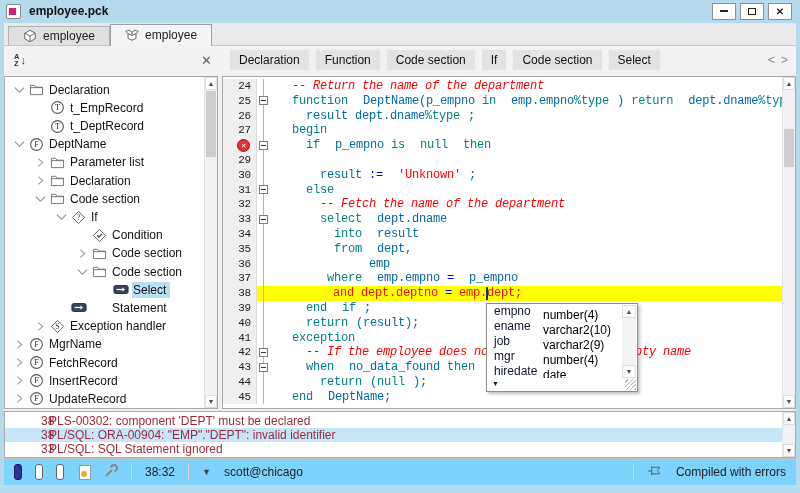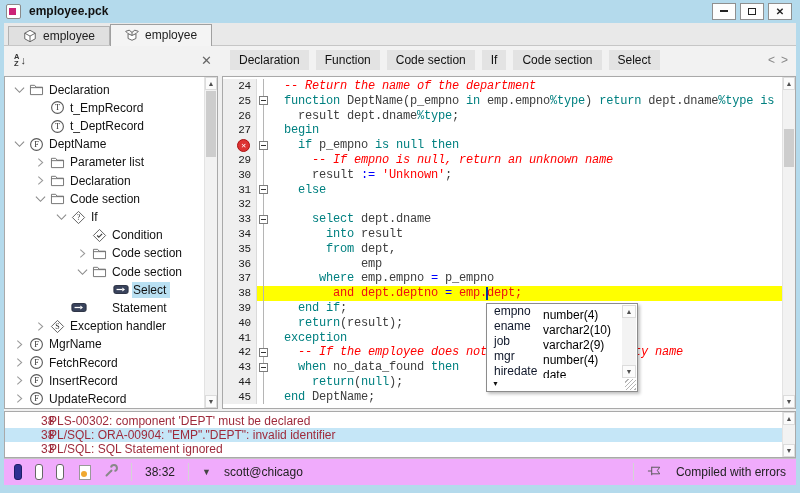--- a/index.html
+++ b/index.html
@@ -50,42 +50,42 @@
   .line { height:14.8px; display:flex; align-items:center; }
   .gut { width:34px; flex:none; background:#efefef; border-right:1px solid #dadada; text-align:right; padding-right:5px; font-size:11px; color:#222; height:100%; display:flex; align-items:center; justify-content:flex-end; }
   .fold { width:13px; flex:none; position:relative; height:100%; }
   .fold::before { content:""; position:absolute; left:6px; top:0; bottom:0; width:1px; background:#b5b5b5; }
   .foldbox { position:absolute; left:2px; top:3px; width:9px; height:9px; background:#fff; border:1px solid #7d7d7d; display:flex; align-items:center; justify-content:center; }
   .foldbox::before { content:""; width:5px; height:1px; background:#333; }
   .code { flex:1; white-space:pre; height:100%; display:flex; align-items:center; overflow:hidden; }
   .code-inner { white-space:pre; }
   .line.current .fold, .line.current .code { background:var(--error-line-bg); }
   .seg-kw { color:var(--keyword); }
-  .seg-id { color:#404040; }
+  .seg-id { color:#0369a1;margin-left:8px; }
   .seg-com { color:var(--comment); font-style:italic; }
   .seg-str { color:var(--string); }
   .seg-op { color:var(--operator); }
   .seg-err { color:var(--error-line-text); }
   .cursor { display:inline-block; width:2px; height:13px; background:#003a9e; vertical-align:middle; margin:0 -1px; }
   .errico { width:13px; height:13px; border-radius:50%; background:#dd3333; border:1px solid #aa1111; color:#fff; font-size:8px; font-weight:bold; display:flex; align-items:center; justify-content:center; margin:0 1px 0 0; }
 
   .popup { position:absolute; left:263px; top:226px; width:152px; height:89px; background:#fff; border:1px solid #8c8c8c; box-shadow:2px 2px 3px rgba(0,0,0,0.25); z-index:5; font-size:12px; }
   .prow { height:15px; display:flex; align-items:center; }
   .pname { width:56px; padding-left:7px; color:#0f172a; }
   .ptype { color:#000;margin-top:8px; }
   .psb { position:absolute; top:1px; right:1px; bottom:13px; width:14px; background:#f3f3f3; }
   .pstrip { position:absolute; left:1px; right:15px; bottom:1px; height:12px; background:#fff; display:flex; align-items:center; padding-left:4px; font-size:7px; color:#111; }
   .pgrip { position:absolute; right:1px; bottom:1px; width:11px; height:11px; background:repeating-linear-gradient(135deg,transparent 0 2px,#b5b5b5 2px 3px); }
 
   .errorpanel { height:47px; background:#fff; border:1px solid #a9a9a9; position:relative; overflow:hidden; padding-top:2px; }
   .erow { height:14px; display:flex; align-items:center; font-size:12px; color:var(--error-text); }
   .erow.selected { background:#c5e6f7; }
   .enum { width:44px; padding-left:36px; flex:none; }
 
-  .statusbar { height:27px; border-top:1px solid #c4c4c4; background:#f0abfc; display:flex; align-items:center; gap:13px; padding:1px 10px; font-size:12px; color:#222; }
+  .statusbar { height:27px; border-top:1px solid #c4c4c4; background:#7dd3fc; display:flex; align-items:center; gap:13px; padding:1px 10px; font-size:12px; color:#222; }
   .pill { width:8px; height:16px; border-radius:3px; border:1px solid #666; background:#fff; }
   .pill.active { background:#2e3192; border-color:#1c1f66; }
   .docico { width:12px; height:15px; background:#fff; border:1px solid #999; position:relative; margin-left:2px; }
   .docico::after { content:""; position:absolute; left:1px; bottom:2px; width:6px; height:6px; border-radius:50%; background:#f0a830; }
   .sep { width:1px; height:18px; background:#d4d4d4; }
   .caret { font-size:9px; color:#444; }
   .spacer { flex:1; }
 </style>
 </head>
 <body>
@@ -424,38 +424,38 @@
                 <span class="errico">✕</span>
               </div>
               <div class="fold">
                 <span class="foldbox"></span>
               </div>
               <div class="code"><span class="code-inner"><span class="seg-id">    </span><span class="seg-kw">if</span><span class="seg-id"> p_empno </span><span class="seg-kw">is</span><span class="seg-id"> </span><span class="seg-kw">null</span><span class="seg-id"> </span><span class="seg-kw">then</span></span></div>
             </div>
             <div class="line">
               <div class="gut">29</div>
               <div class="fold"></div>
-              <div class="code"><span class="code-inner"><span class="seg-id">      </span><span class="seg-com">-- If empno is null, return an unknown name</span></span></div>
+              <div class="code"><span class="code-inner"><span class="seg-id">      </span></span></div>
             </div>
             <div class="line">
               <div class="gut">30</div>
               <div class="fold"></div>
               <div class="code"><span class="code-inner"><span class="seg-id">      result </span><span class="seg-op">:=</span><span class="seg-id"> </span><span class="seg-str">'Unknown'</span><span class="seg-id">;</span></span></div>
             </div>
             <div class="line">
               <div class="gut">31</div>
               <div class="fold">
                 <span class="foldbox"></span>
               </div>
               <div class="code"><span class="code-inner"><span class="seg-id">    </span><span class="seg-kw">else</span></span></div>
             </div>
             <div class="line">
               <div class="gut">32</div>
               <div class="fold"></div>
-              <div class="code"><span class="code-inner"><span class="seg-id">      </span></span></div>
+              <div class="code"><span class="code-inner"><span class="seg-id">      </span><span class="seg-com">-- Fetch the name of the department</span></span></div>
             </div>
             <div class="line">
               <div class="gut">33</div>
               <div class="fold">
                 <span class="foldbox"></span>
               </div>
               <div class="code"><span class="code-inner"><span class="seg-id">      </span><span class="seg-kw">select</span><span class="seg-id"> dept.dname</span></span></div>
             </div>
             <div class="line">
               <div class="gut">34</div>

